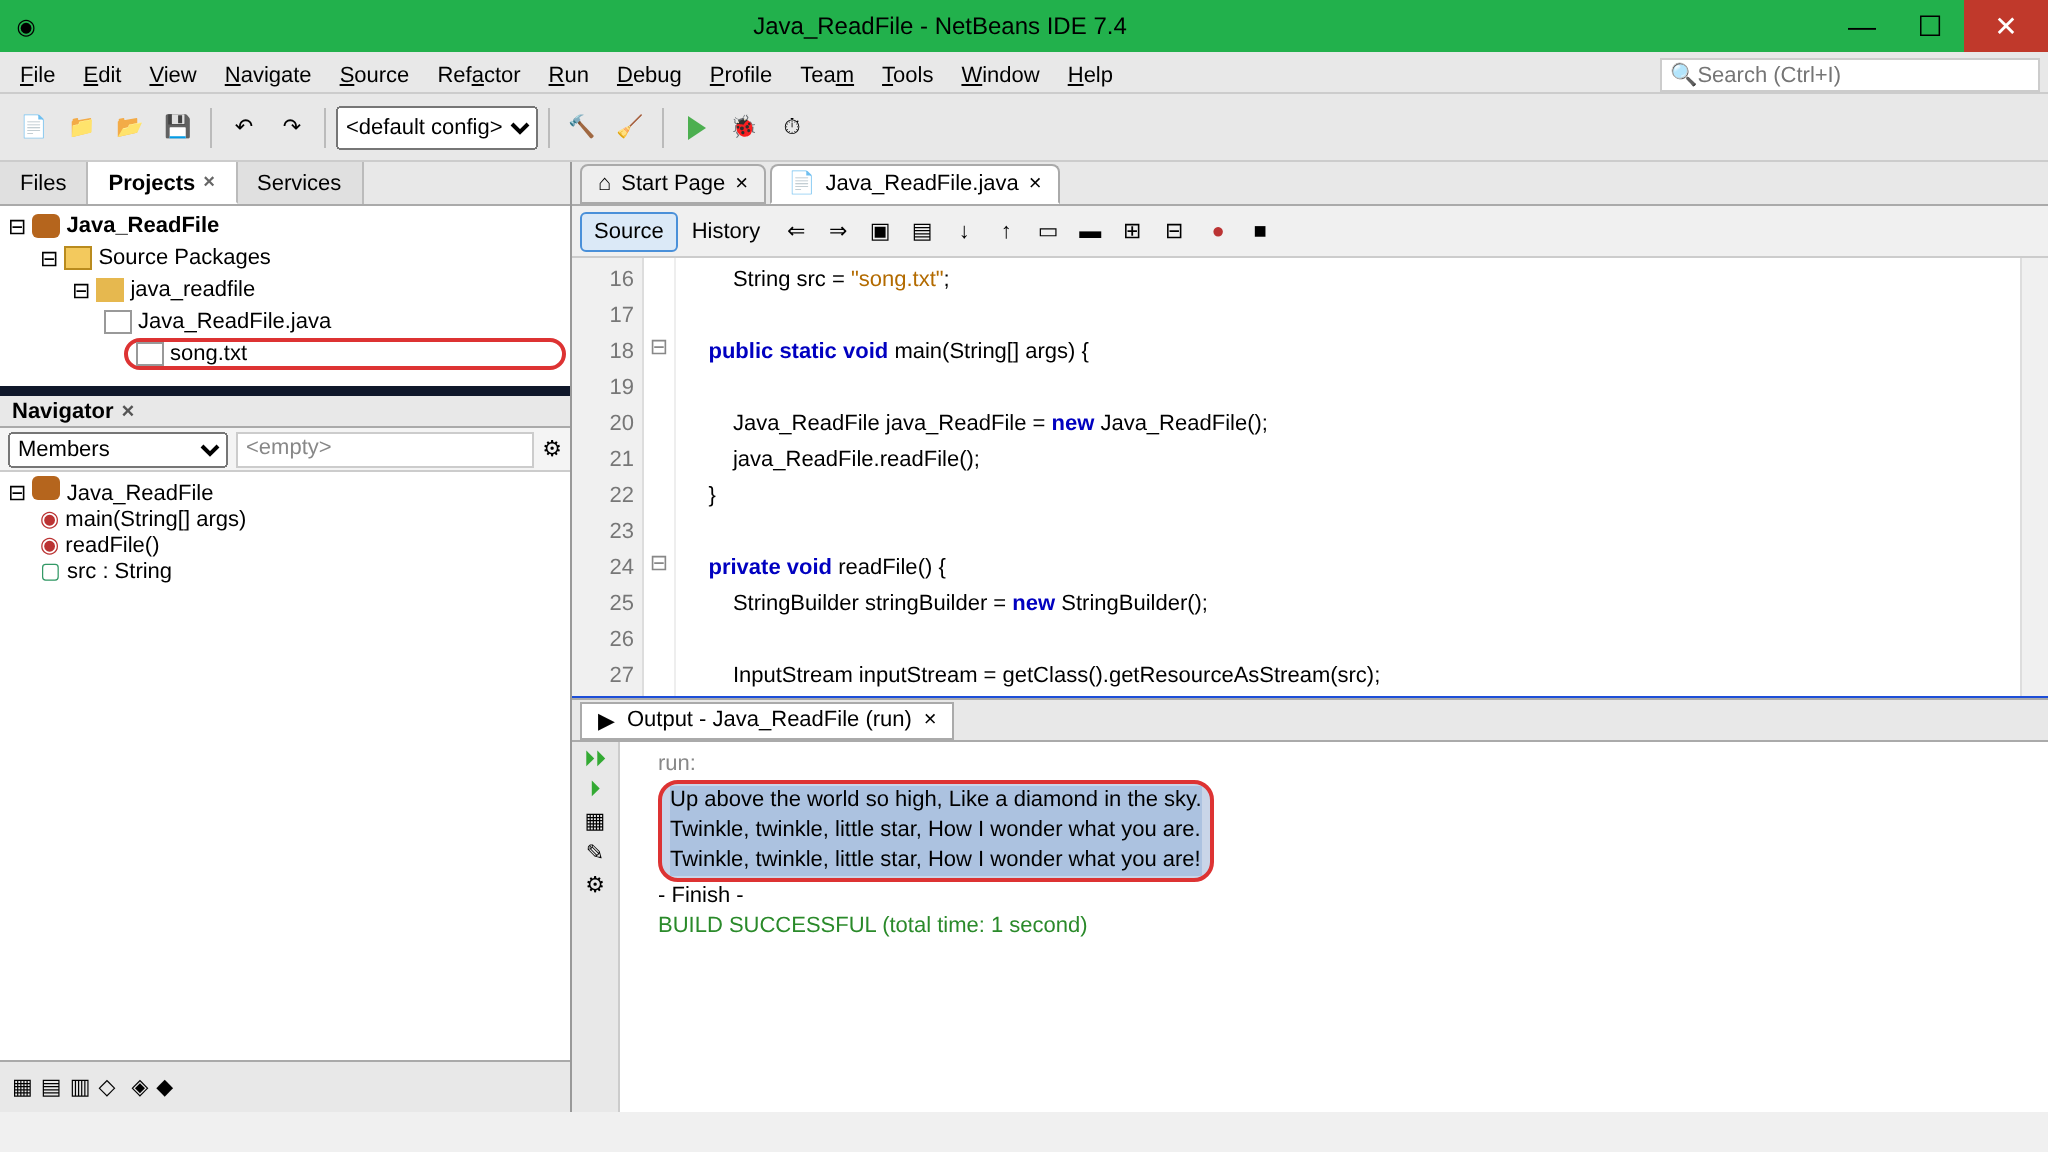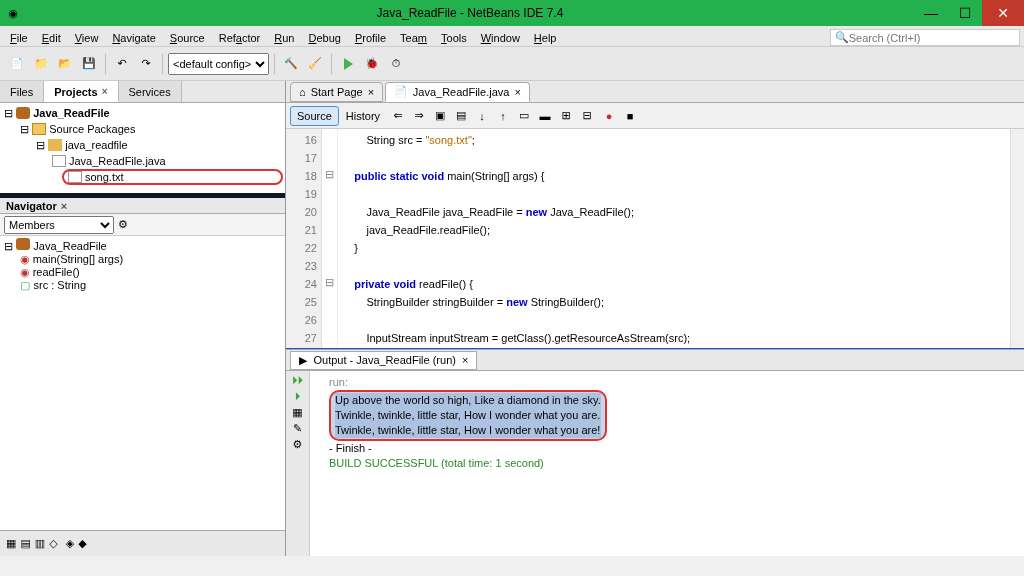--- a/index.html
+++ b/index.html
@@ -143,20 +143,21 @@
           <span class="icon-sq file"></span> 
           <span>song.txt</span>
         </div>
     </div>
     <div class="navigator-hdr">
         <span>Navigator</span>
         <span class="x">×</span>
       </div>
     <div class="members">
       <select><option>Members</option></select>
+      <div class="empty">&lt;empty&gt;</div>
       <span>⚙</span>
     </div>
     <div class="navtree">
       <div class="row" style="padding-left:2px;">⊟ <span class="icon-sq coffee"></span> <span>Java_ReadFile</span></div>
       <div class="row" style="padding-left:18px;"><span style="color:#b33;">◉</span> <span>main(String[] args)</span></div>
       <div class="row" style="padding-left:18px;"><span style="color:#b33;">◉</span> <span>readFile()</span></div>
       <div class="row" style="padding-left:18px;"><span style="color:#396;">▢</span> <span>src : String</span></div>
     </div>
     <div class="bottom-toolbar">
       <span class="tb">▦</span>

